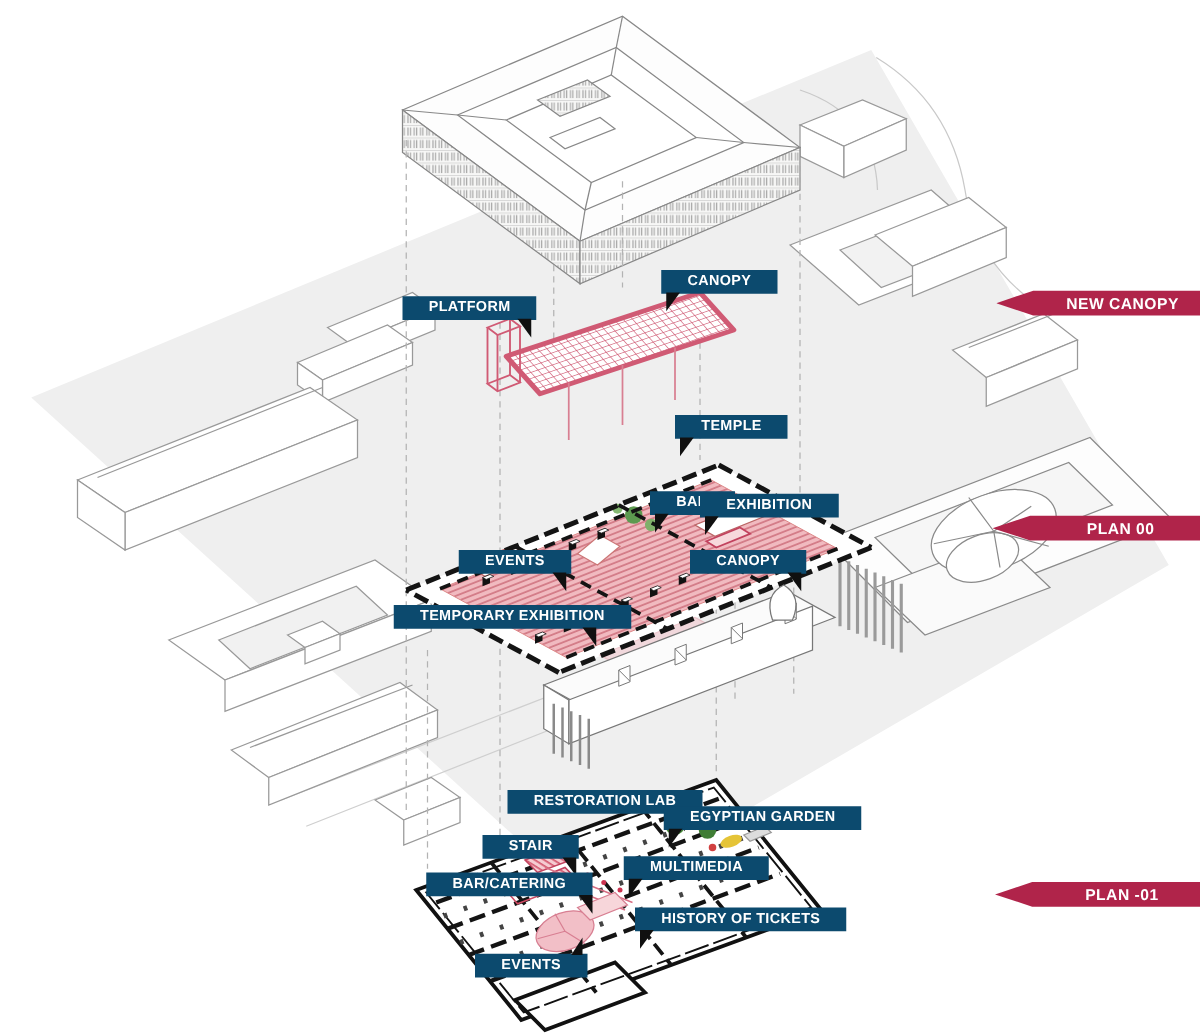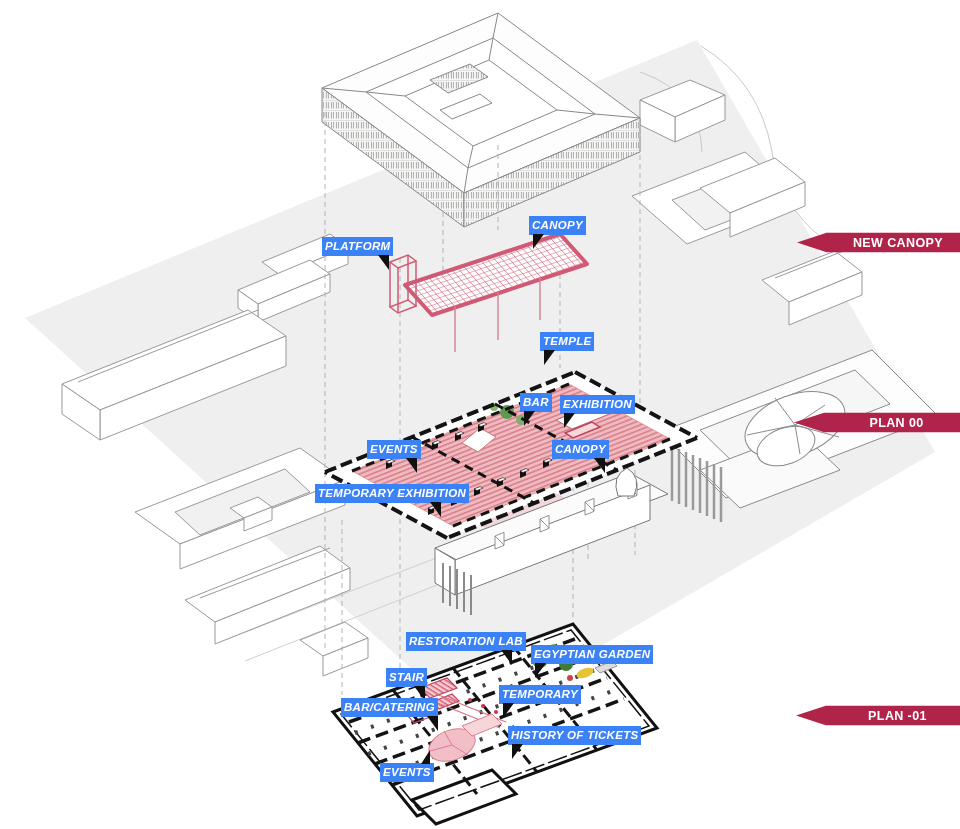--- a/index.html
+++ b/index.html
@@ -1,21 +1,21 @@
 <!DOCTYPE html>
 <html><head>
 <meta charset="utf-8">
 <style>
   html,body{margin:0;padding:0;background:#fff;}
   #stage{position:relative;width:960px;height:829px;background:#fff;overflow:hidden;
          font-family:"Liberation Sans",sans-serif;}
   #drawing{position:absolute;left:0;top:0;}
   
-  .callout{position:absolute;background:#3b82f6;color:#fff;font-weight:bold;
-           font-size:11.5px;letter-spacing:.3px;padding:3px 3px 4px;white-space:nowrap;z-index:5;font-style:italic;}
+  .callout{position:absolute;background:#0c4a6e;color:#fff;font-weight:bold;
+           font-size:11.5px;letter-spacing:.3px;padding:3px 21px 4px;white-space:nowrap;z-index:5;}
   .ptr{position:absolute;width:0;height:0;}
   .ptr-dl{border-top:15px solid #101010;border-right:11px solid transparent;bottom:-14px;left:4px;}
   .ptr-dr{border-top:15px solid #101010;border-left:11px solid transparent;bottom:-14px;right:4px;}
   .ptr-u {border-bottom:14px solid #101010;border-left:9px solid transparent;top:-13px;right:4px;}
   #lbl-platform{left:322px;top:237px}
   #lbl-canopy{left:529px;top:216px}
   #lbl-temple{left:540px;top:332px}
   #lbl-bar{left:520px;top:393px}
   #lbl-bookstore{left:560px;top:395px}
   #lbl-events00{left:367px;top:440px}
@@ -325,21 +325,21 @@
   <div class="callout" id="lbl-egyptian">
     <span>EGYPTIAN GARDEN</span>
     <span class="ptr ptr-dl"></span></div>
   <div class="callout" id="lbl-stair">
     <span>STAIR</span>
     <span class="ptr ptr-dr" style="right:2px"></span></div>
   <div class="callout" id="lbl-barcatering">
     <span>BAR/CATERING</span>
     <span class="ptr ptr-dr" style="right:0"></span></div>
   <div class="callout" id="lbl-multimedia">
-    <span>TEMPORARY</span>
+    <span>MULTIMEDIA</span>
     <span class="ptr ptr-dl"></span></div>
   <div class="callout" id="lbl-history">
     <span>HISTORY OF TICKETS</span>
     <span class="ptr ptr-dl"></span></div>
   <div class="callout" id="lbl-events01">
     <span>EVENTS</span>
     <span class="ptr ptr-u"></span></div>
 
 </div>
 

